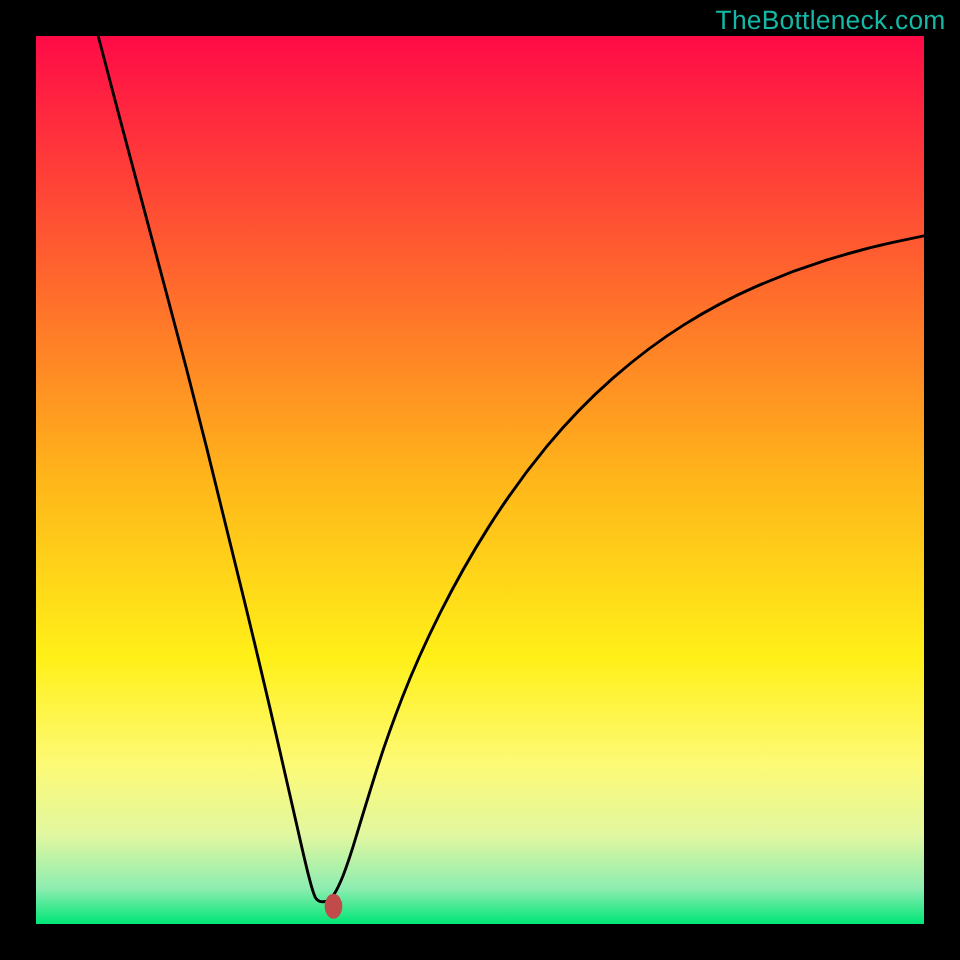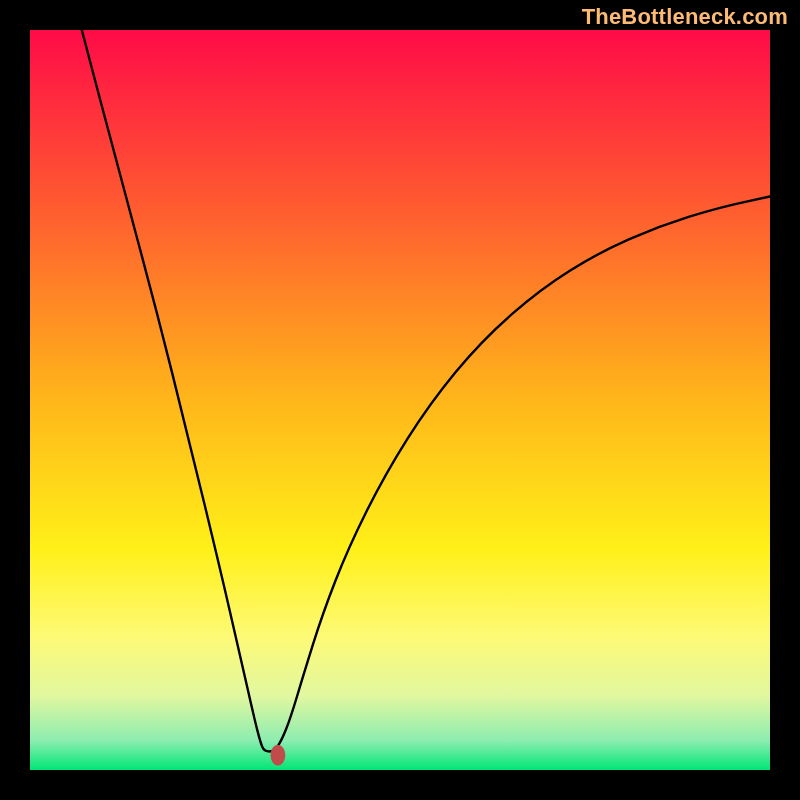--- a/index.html
+++ b/index.html
@@ -16,23 +16,23 @@
     left: 30px;
     top: 30px;
     width: 740px;
     height: 740px;
     background: #000; 
   }
   .watermark {
     position: absolute;
     top: 4px;
     right: 12px;
-    color: #fdba74;
+    color: #14b8a6;
     font-size: 22px;
-    font-weight: 700;
+    font-weight: 400;
     letter-spacing: 0.2px;
     user-select: none;
   }
   svg {
     display: block;
   }
 </style>
 </head>
 <body>
 

